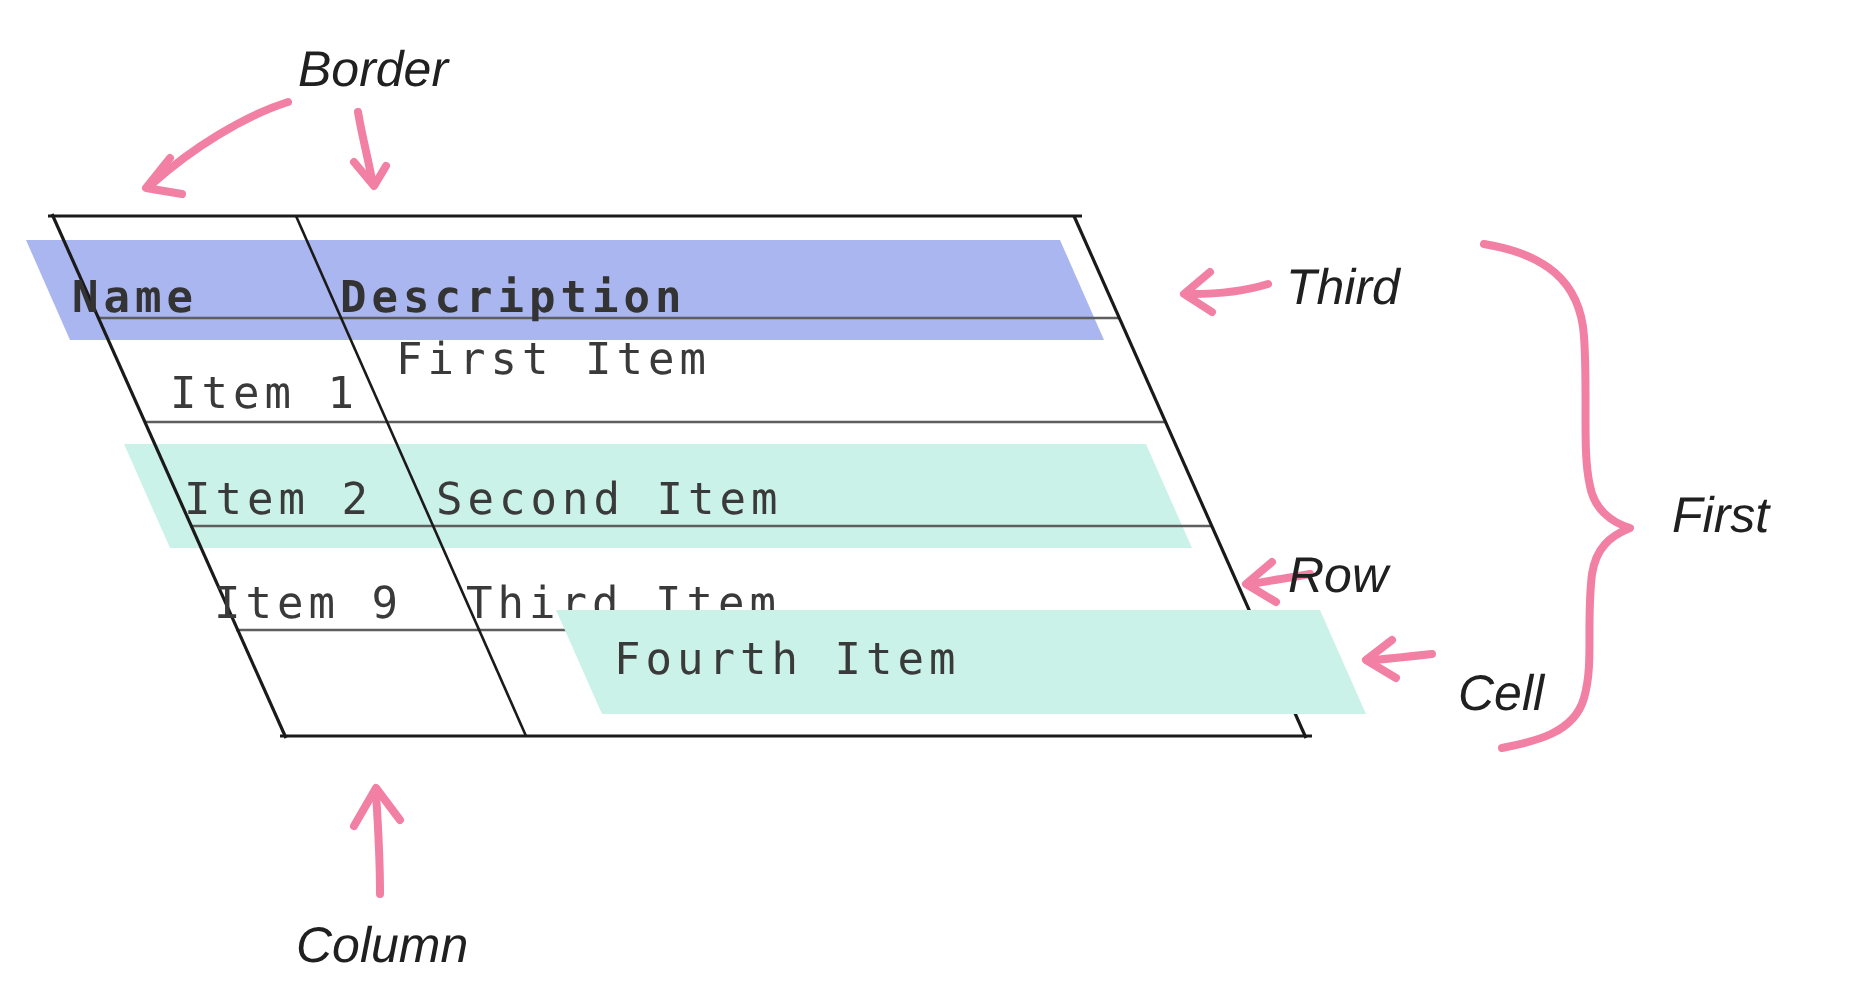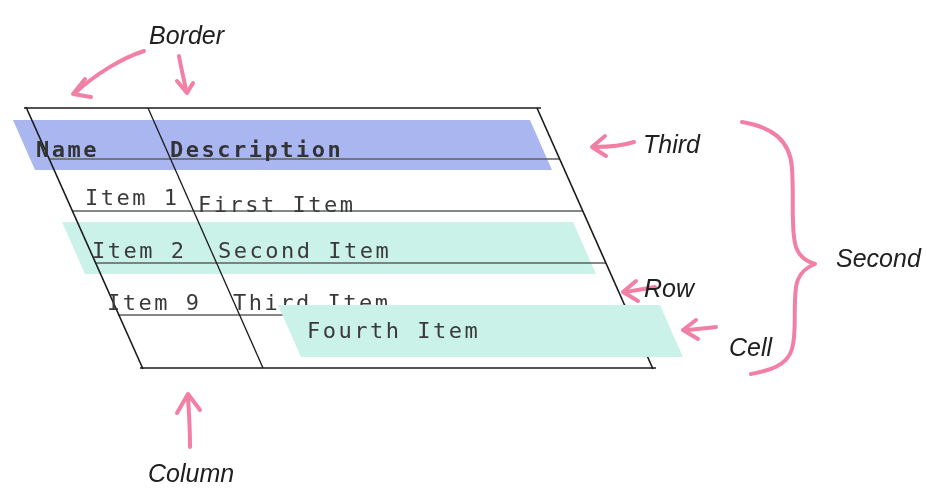--- a/index.html
+++ b/index.html
@@ -68,21 +68,21 @@
       <line class="outer" x1="140" y1="368" x2="656" y2="368"></line>
       <line class="outer" x1="26" y1="107" x2="143" y2="369"></line>
       <line class="outer thin" x1="148" y1="108" x2="263" y2="368"></line>
     </g>
   </svg>
 
   <div class="layer">
     <div class="cell head" style="left:36px;top:139px">Name</div>
     <div class="cell head" style="left:170px;top:139px">Description</div>
     <div class="cell" style="left:85px;top:187px">Item 1</div>
-    <div class="cell" style="left:198px;top:194px">First Item</div>
+    <div class="cell" style="left:198px;top:170px">First Item</div>
     <div class="cell" style="left:92px;top:240px">Item 2</div>
     <div class="cell" style="left:218px;top:240px">Second Item</div>
     <div class="cell" style="left:107px;top:292px">Item 9</div>
     <div class="cell" style="left:233px;top:292px">Third Item</div>
   </div>
 
   <svg class="layer" width="927" height="503" viewBox="0 0 927 503">
     <polygon class="hl-mint" points="278,305 660,305 683,357 301,357"></polygon>
   </svg>
   <div class="cell" style="left:307px;top:320px">Fourth Item</div>
@@ -112,18 +112,18 @@
       <path class="pink" d="M190,447 C190,431 189,412 188,397"></path>
       <path class="pink" d="M177,413 L188,394 L200,410"></path>
     </g>
     <path class="pink" d="M742,122 C772,127 790,140 792,168 C794,198 791,226 795,243
              C797,254 805,261 815,264 C805,268 798,274 796,287
              C793,312 797,332 792,349 C787,367 766,371 751,374"></path>
   </svg>
 
   <div class="label" style="left:149px;top:21px">Border</div>
   <div class="label" style="left:643px;top:130px">Third</div>
-  <div class="label" style="left:836px;top:244px">Second</div>
+  <div class="label" style="left:836px;top:244px">First</div>
   <div class="label" style="left:644px;top:274px">Row</div>
   <div class="label" style="left:729px;top:333px">Cell</div>
   <div class="label" style="left:148px;top:459px">Column</div>
 
 </div>
 
 </body></html>

